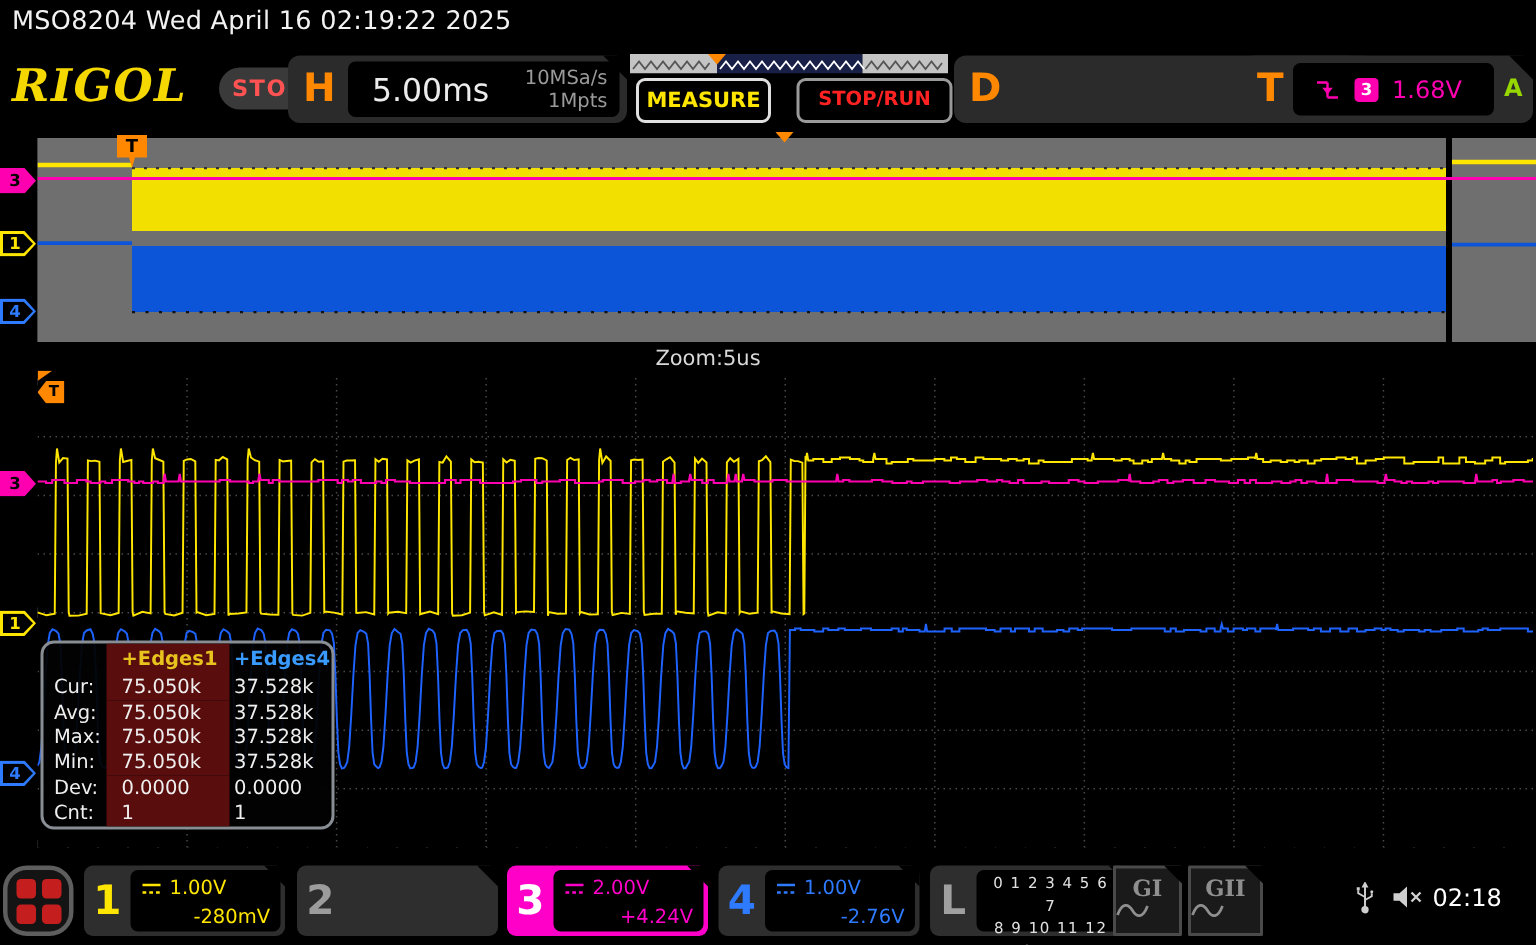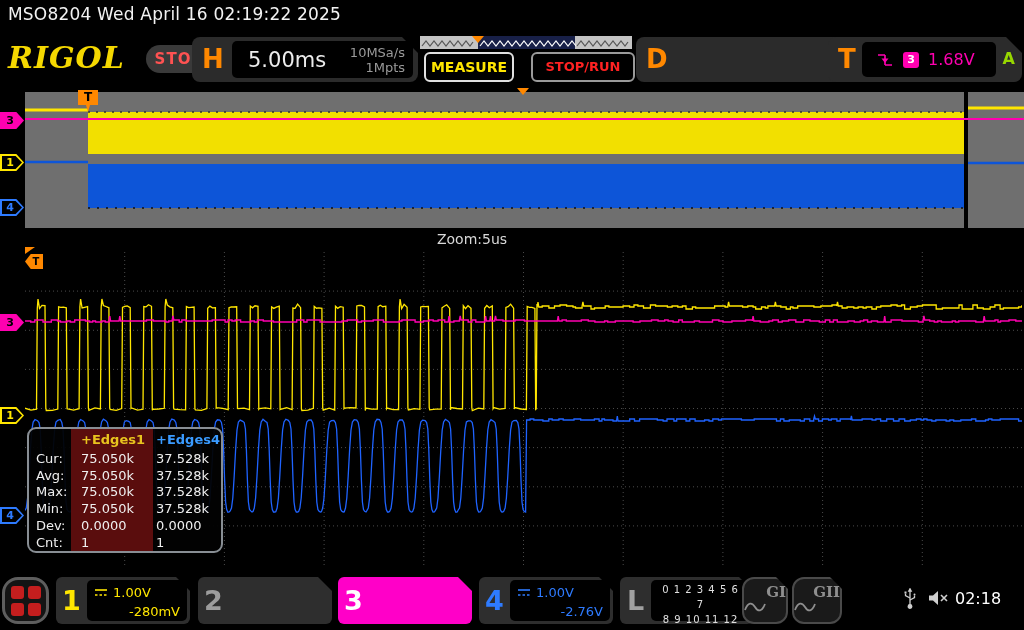--- a/index.html
+++ b/index.html
@@ -93,21 +93,21 @@
   .ch1{--cc:#ffe600;} .ch2{--cc:#c6c6c6;} .ch3{--cc:#ff00c8;} .ch4{--cc:#2e7bff;}
   .chbox .num,.chbox .vals{color:var(--cc);}
   .ch2 .num{color:#9c9c9c;}
   .chbox.active{background:#ff00c8;}
   .chbox.active .num{color:#fff;}
   #logicbox{left:620px;width:133px;}
   #logicbox .num{color:#a0a0a0;}
   #logicbox .vals{font-size:10px;color:#e0e0e0;line-height:15px;padding-top:2px;
     text-align:center;letter-spacing:1px;}
   .gbtn{position:absolute;top:577px;height:47px;background:#1a1a1a;border:2px solid #4a4a4a;
-    border-radius:12px;color:#8f8f8f;text-align:right;}
+    border-radius:1px;color:#8f8f8f;text-align:center;}
   .gbtn .chamfer{position:absolute;top:-2px;right:-2px;width:0;height:0;
     border-top:12px solid #000;border-left:12px solid transparent;}
   .gbtn .glab{font-family:"DejaVu Serif","Liberation Serif",serif;font-weight:bold;
     font-size:15px;margin-top:4px;}
   #g1{left:742px;width:46px;} #g2{left:792px;width:50px;}
   #usb-icon{left:903px;top:588px;} #spk-icon{left:928px;top:590px;}
   #clock{left:955px;top:589px;font-size:16px;color:#fff;}
   svg{display:block;}
 </style>
 </head>
@@ -274,20 +274,30 @@
   <span class="chamfer"></span>
 </div>
 
 <div class="abs chbox ch2" style="left:198px">
   <span class="num">2</span>
   <span class="chamfer"></span>
 </div>
 
 <div class="abs chbox ch3 active" style="left:338px">
   <span class="num">3</span>
+  <div class="vals">
+    <div class="l1">
+        <svg width="14" height="9" viewBox="0 0 14 9">
+          <path d="M1,2 H13" stroke="currentColor" stroke-width="1.6"></path>
+          <path d="M1,7 H13" stroke="currentColor" stroke-width="1.6" stroke-dasharray="2.5,2"></path>
+        </svg>
+      <span>2.00V</span>
+      </div>
+    <div class="l2">+4.24V</div>
+  </div>
   <span class="chamfer"></span>
 </div>
 
 <div class="abs chbox ch4" style="left:479px">
   <span class="num">4</span>
   <div class="vals">
     <div class="l1">
         <svg width="14" height="9" viewBox="0 0 14 9">
           <path d="M1,2 H13" stroke="currentColor" stroke-width="1.6"></path>
           <path d="M1,7 H13" stroke="currentColor" stroke-width="1.6" stroke-dasharray="2.5,2"></path>

